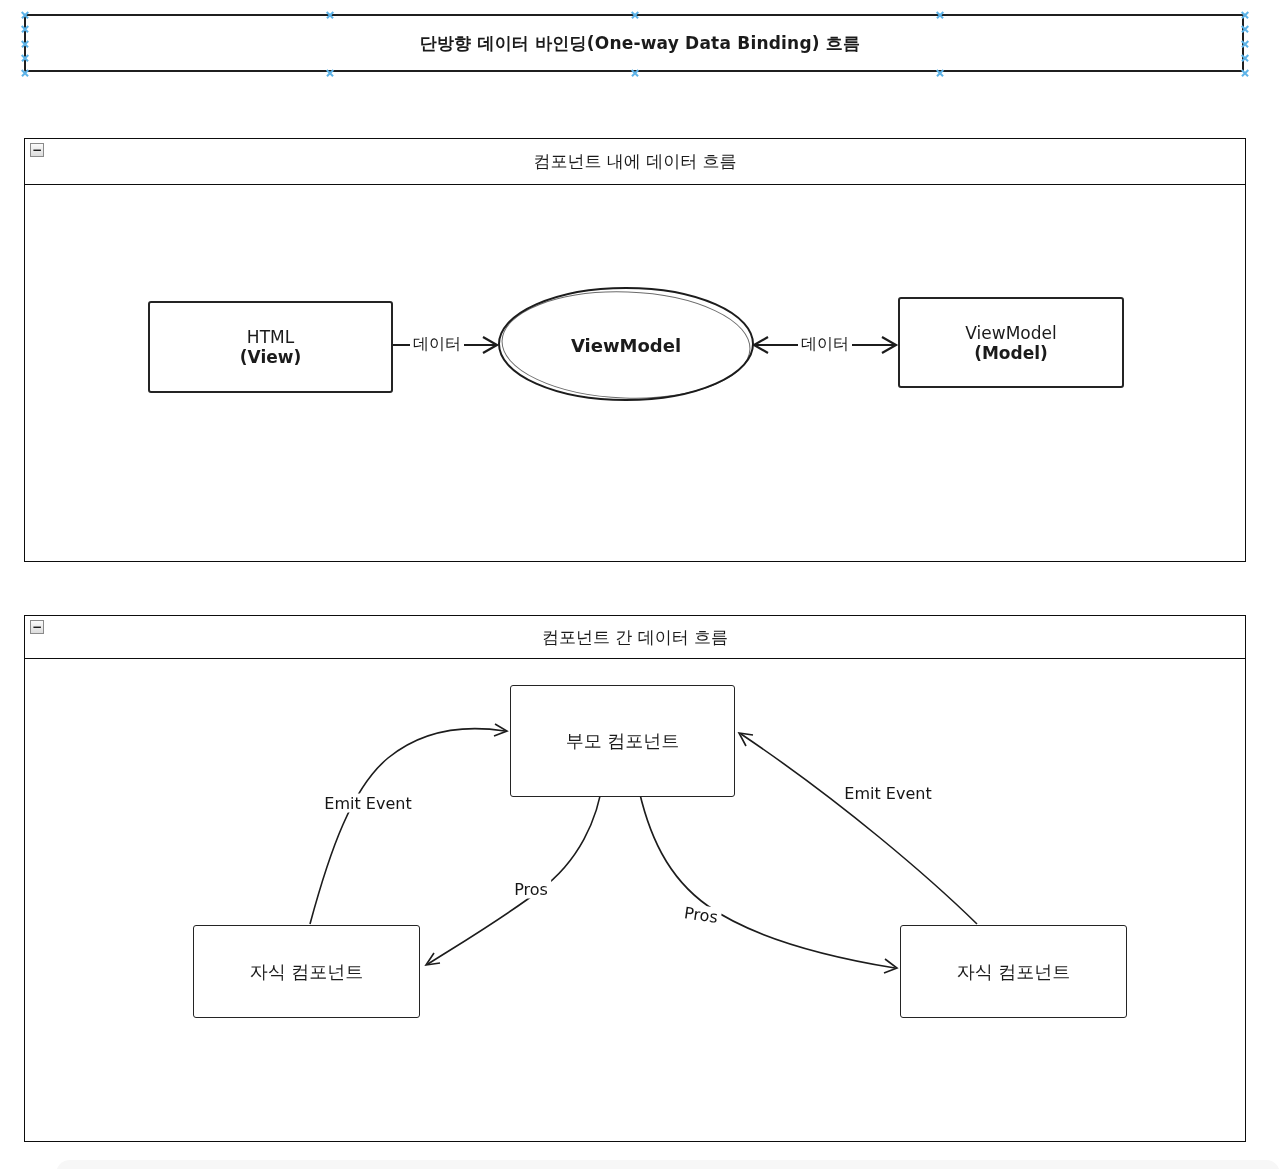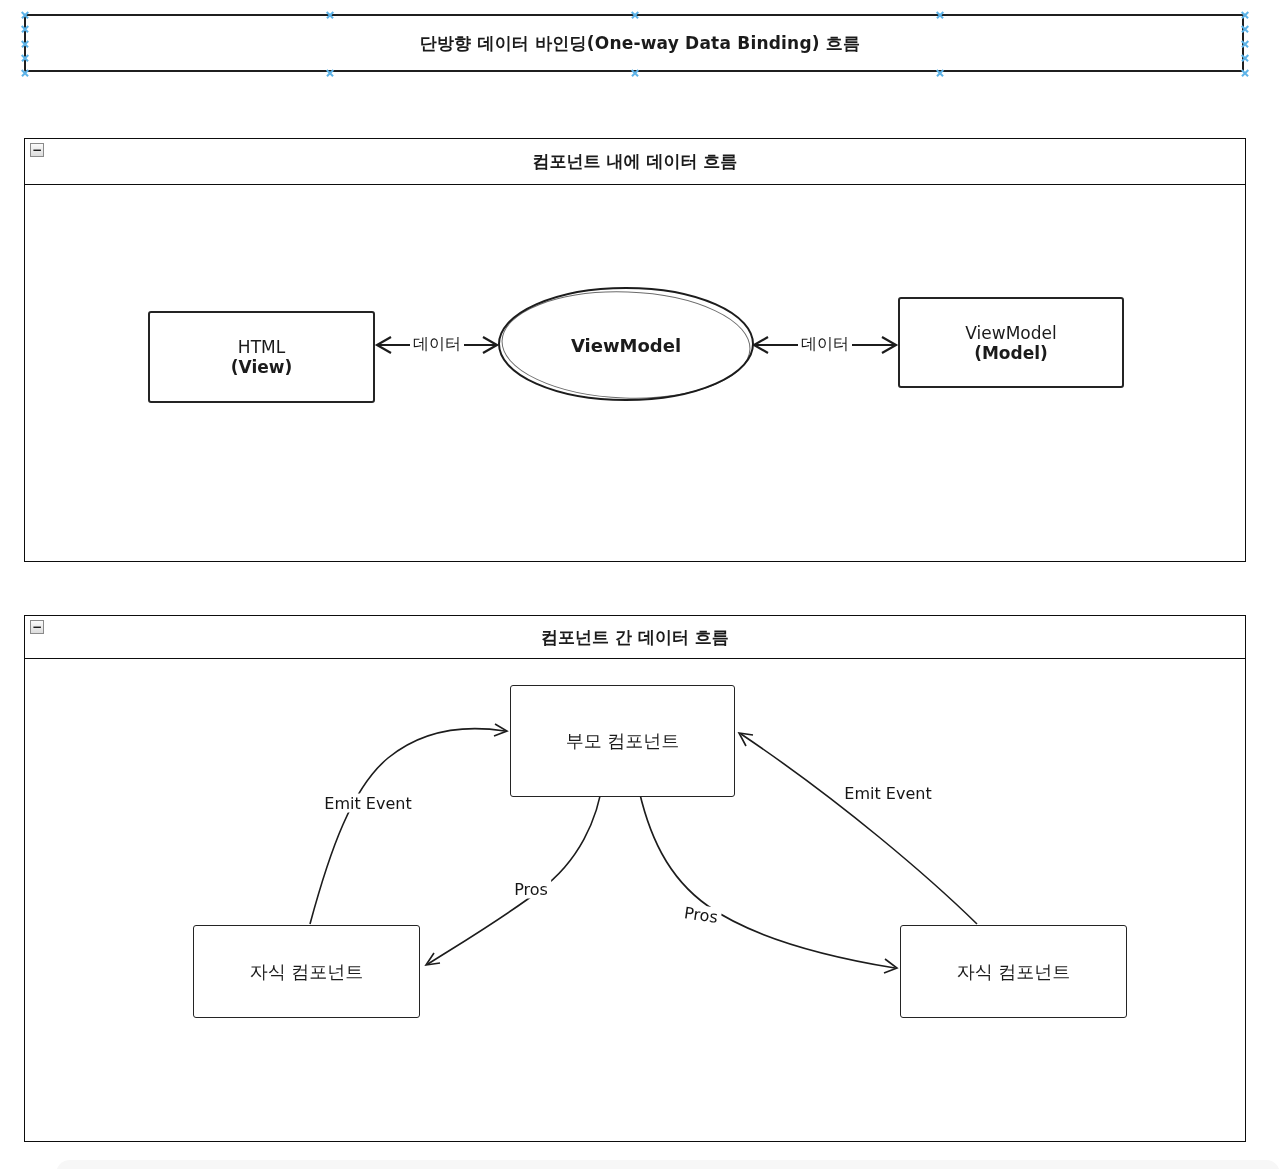--- a/index.html
+++ b/index.html
@@ -31,21 +31,21 @@
 
   
   .container{
     border:1.4px solid #0d0d0d;background:#fff;box-sizing:border-box;
   }
   .container .hdr{
     position:relative;width:100%;box-sizing:border-box;
     border-bottom:1.4px solid #0d0d0d;
     display:flex;align-items:center;justify-content:center;
   }
-  .hdr .hdr-title{font-size:17px;font-weight:700;}
+  .hdr .hdr-title{font-size:17px;font-weight:400;}
   .collapse{
     position:absolute;left:5px;top:4px;width:14px;height:14px;
     background:linear-gradient(#fbfbfb,#dcdcdc);
     border:1px solid #8a8a8a;box-sizing:border-box;
     display:flex;align-items:center;justify-content:center;
     font-size:12px;line-height:10px;color:#111;font-weight:700;
   }
 
   
   .node{
@@ -138,21 +138,21 @@
 
 <div class="abs container" style="left:24px;top:138px;width:1222px;height:424px">
   <div class="hdr" style="height:46px">
     <div class="collapse">
       <span>−</span>
     </div>
     <span class="hdr-title">컴포넌트 내에 데이터 흐름</span>
   </div>
 </div>
 
-<div class="abs node" style="left:148px;top:311px;width:227px;height:92px">
+<div class="abs node" style="left:148px;top:301px;width:245px;height:92px">
   <span class="l1">HTML</span>
   <span class="l2">(View)</span>
 </div>
 
 <span class="abs vm-label" style="left:626px;top:345px">ViewModel</span>
 
 <div class="abs node" style="left:898px;top:297px;width:226px;height:91px">
   <span class="l1">ViewModel</span>
   <span class="l2">(Model)</span>
 </div>

